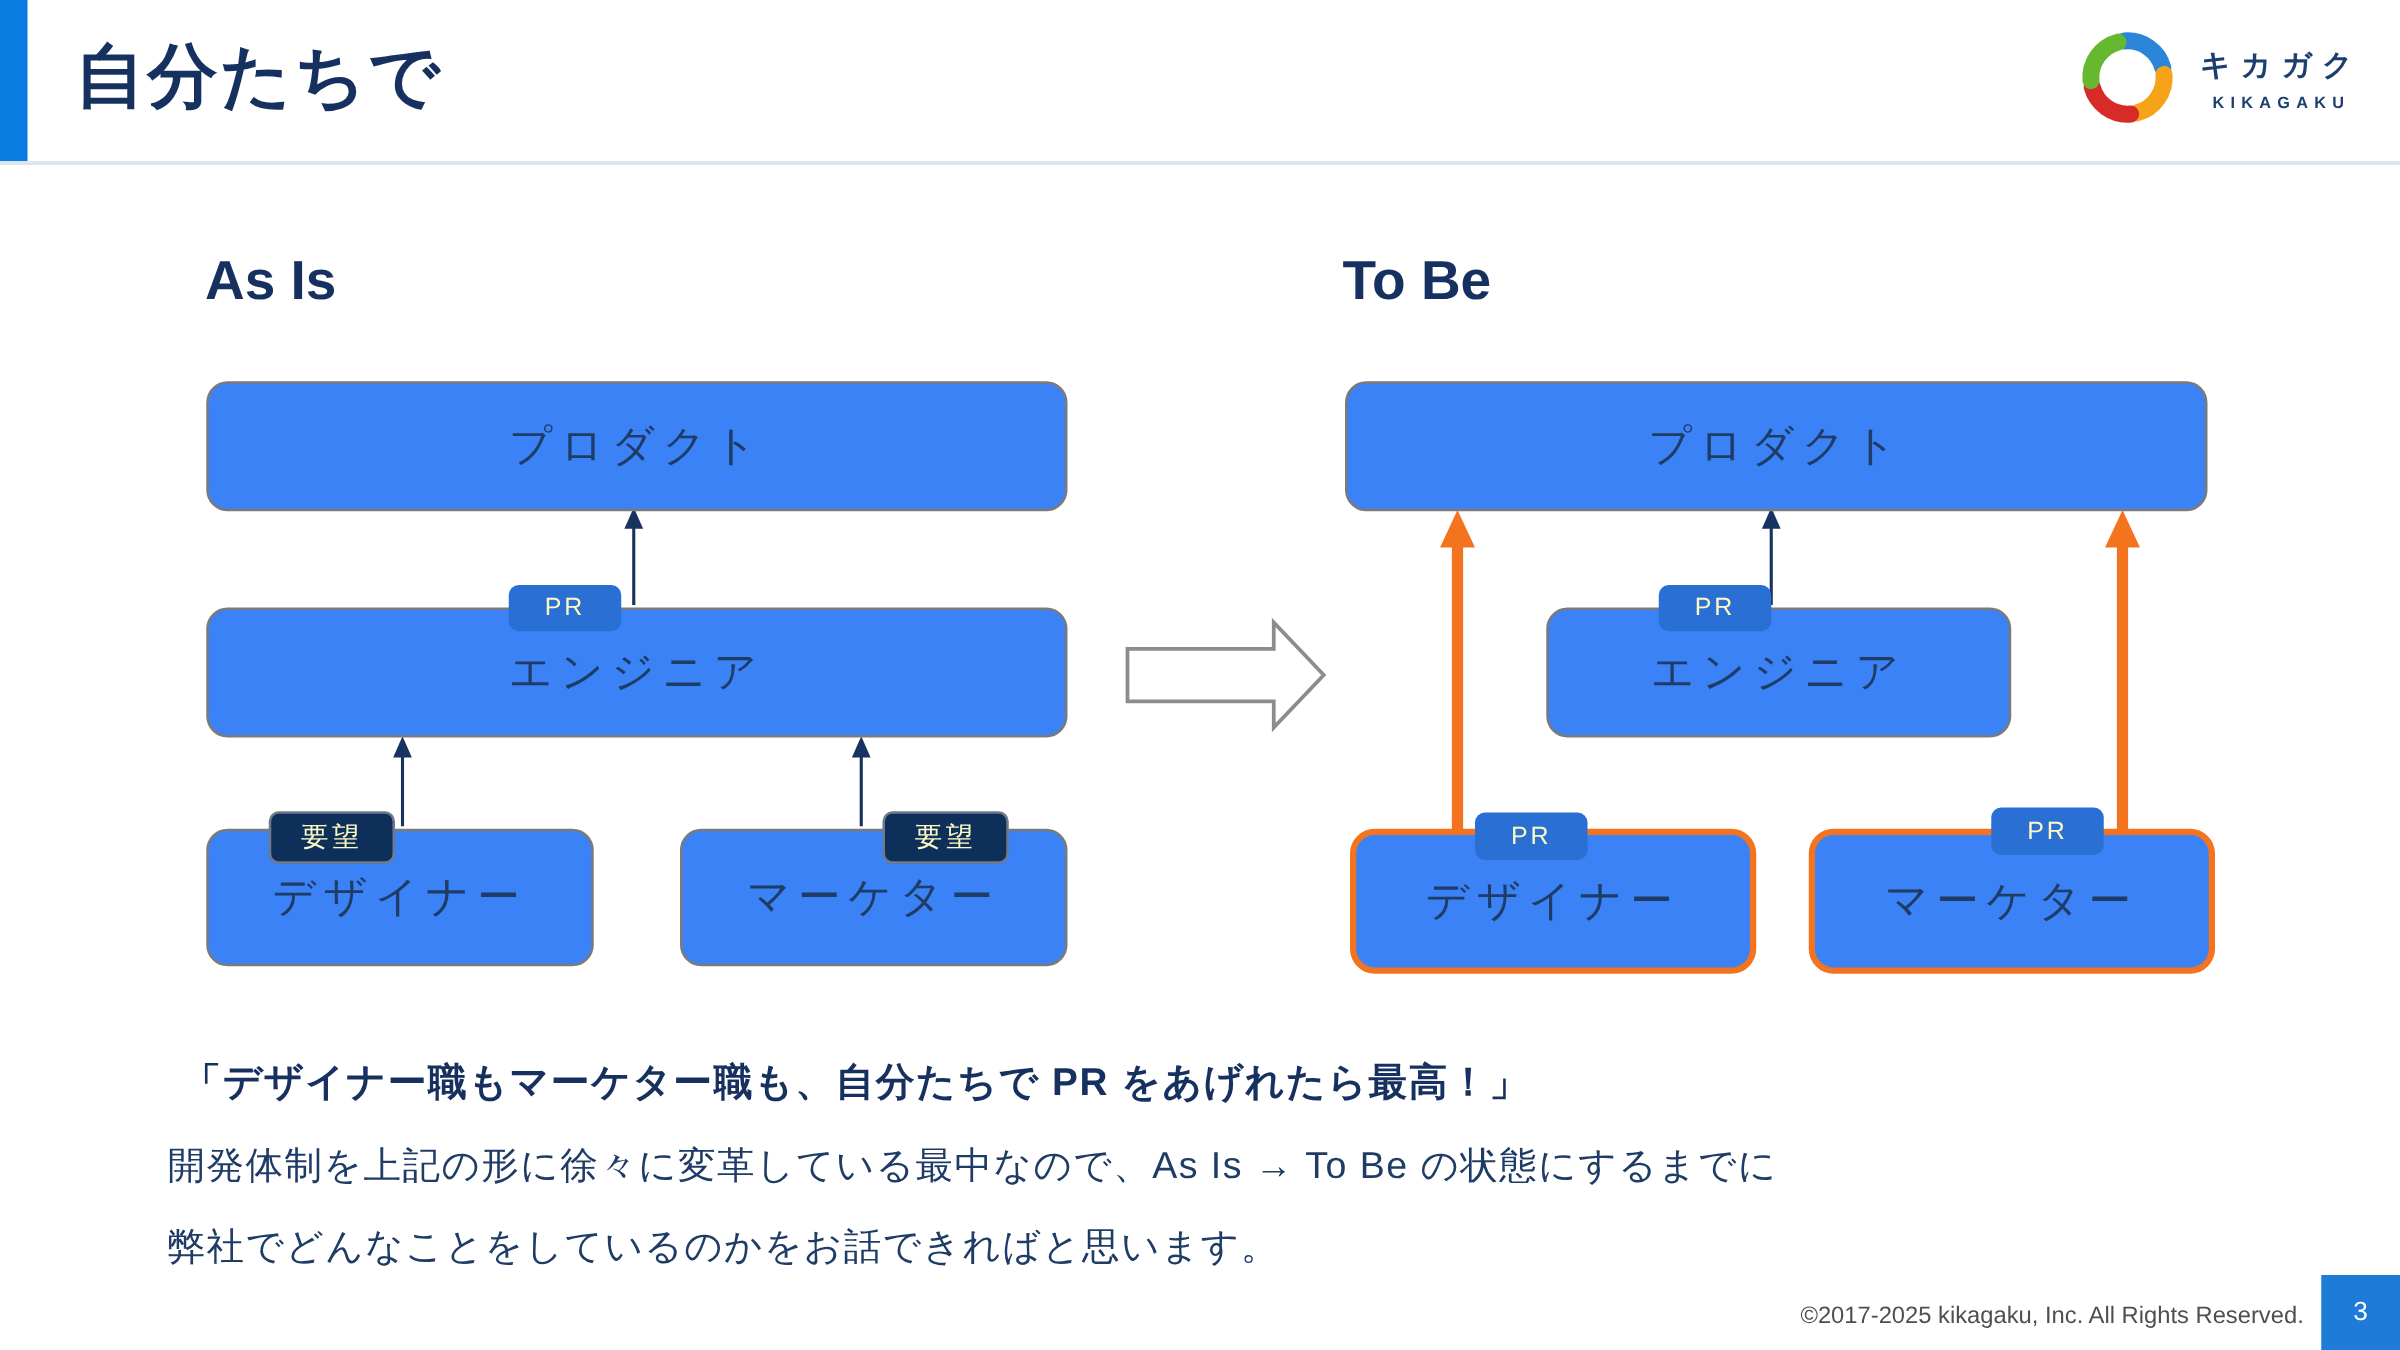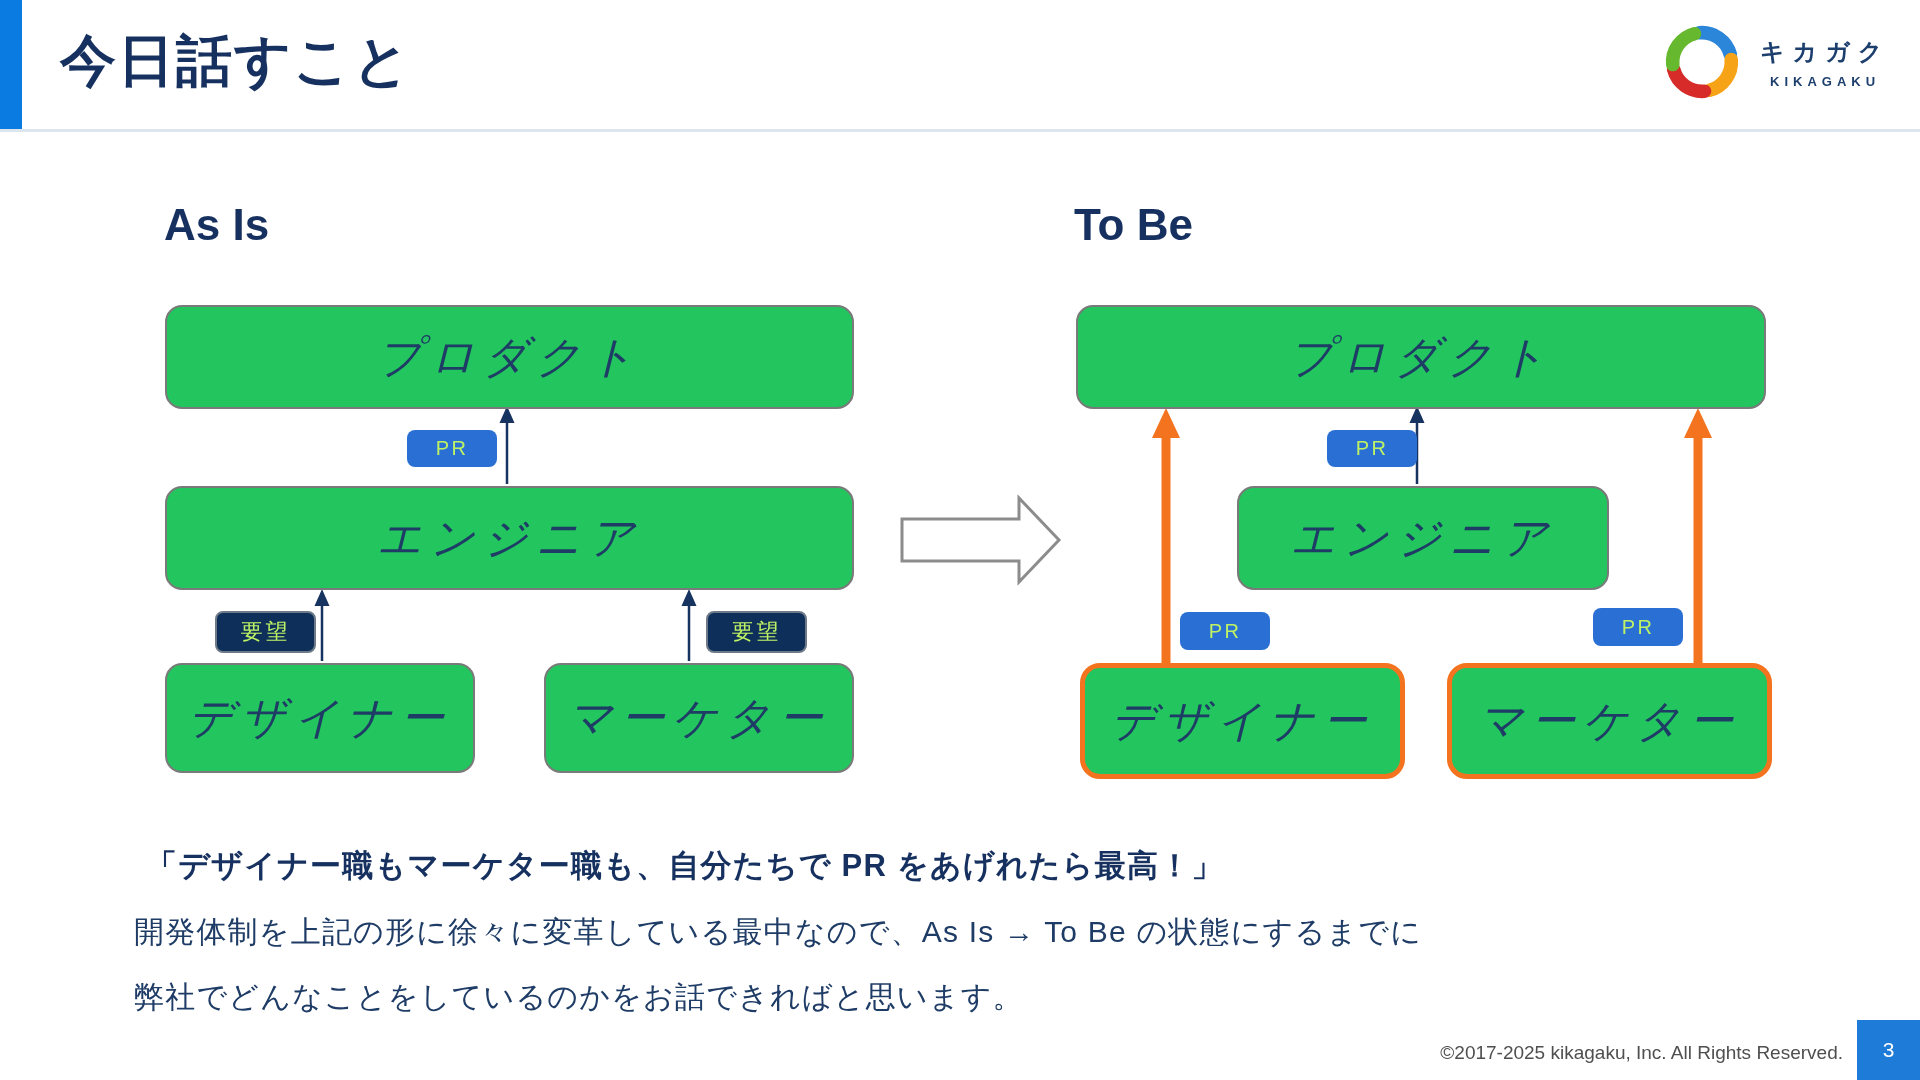--- a/index.html
+++ b/index.html
@@ -19,37 +19,37 @@
   .logo-icon{width:88px;height:88px;}
   .logo-text{display:flex;flex-direction:column;align-items:center;}
   .logo-jp{font-size:24px;font-weight:700;letter-spacing:8px;color:#1d3f6e;white-space:nowrap;}
   .logo-en{font-size:13px;font-weight:700;letter-spacing:5px;color:#1d3f6e;margin-top:6px;white-space:nowrap;}
   
   .arrow-layer{position:absolute;left:0;top:0;width:1920px;height:1080px;z-index:1;}
   .col-heading{position:absolute;margin:0;font-size:44px;font-weight:700;color:var(--navy,#16315f);z-index:2;}
   .heading-asis{left:164px;top:200px;}
   .heading-tobe{left:1074px;top:200px;}
   .node{
-    position:absolute;z-index:2;background:#22c55e;
+    position:absolute;z-index:2;background:#3b82f6;
     border:2.5px solid var(--box-border-gray,#7a7a7a);border-radius:17px;
     display:flex;align-items:center;justify-content:center;
-    font-size:44px;letter-spacing:0.18em;color:var(--body-text,#1e3c66);font-style:italic;
+    font-size:34px;letter-spacing:0.18em;color:var(--body-text,#1e3c66);
   }
   .node-orange{border:5px solid var(--orange,#f4731f);border-radius:20px;z-index:2;}
   .asis-product {left:165px;top:305px;width:685px;height:100px;}
   .asis-engineer{left:165px;top:486px;width:685px;height:100px;}
   .asis-designer{left:165px;top:663px;width:306px;height:106px;}
   .asis-marketer{left:544px;top:663px;width:306px;height:106px;}
   .tobe-product {left:1076px;top:305px;width:686px;height:100px;}
   .tobe-engineer{left:1237px;top:486px;width:368px;height:100px;}
   .tobe-designer{left:1080px;top:663px;width:315px;height:106px;}
   .tobe-marketer{left:1447px;top:663px;width:315px;height:106px;}
   .badge{
     position:absolute;z-index:3;display:flex;align-items:center;justify-content:center;
-    color:#bef264;border-radius:8px;letter-spacing:0.12em;
+    color:#fef9c3;border-radius:8px;letter-spacing:0.12em;margin-top:38px;
   }
   .badge-pr{background:var(--pr-badge-blue,#2a6fd4);font-size:20px;}
   .badge-req{background:var(--request-badge-navy,#0e2f5a);border:2.5px solid #6e7a88;font-size:22px;}
   .pr-asis      {left:407px;top:430px;width:90px;height:37px;}
   .req-left     {left:215px;top:611px;width:97px;height:38px;}
   .req-right    {left:706px;top:611px;width:97px;height:38px;}
   .pr-tobe-center{left:1327px;top:430px;width:90px;height:37px;}
   .pr-tobe-left {left:1180px;top:612px;width:90px;height:38px;}
   .pr-tobe-right{left:1593px;top:608px;width:90px;height:38px;}
   
@@ -64,21 +64,21 @@
     background:var(--page-badge-blue,#1e7bd7);color:#ffffff;font-size:21px;
     display:flex;align-items:center;justify-content:center;
   }
 </style>
 </head>
 <body>
 
 <div class="slide">
 
   <div class="accent-bar"></div>
-  <h1 class="page-title">今日話すこと</h1>
+  <h1 class="page-title">自分たちで</h1>
   <div class="header-divider"></div>
 
   <div class="logo">
     <svg class="logo-icon" viewBox="0 0 84 84">
       <path d="M 39.6 14.1 A 28 28 0 0 1 69.0 34.7" fill="none" stroke="#2b85d8" stroke-width="13" stroke-linecap="round"></path>
       <path d="M 69.9 39.6 A 28 28 0 0 1 49.2 69.0" fill="none" stroke="#f7a318" stroke-width="13" stroke-linecap="round"></path>
       <path d="M 44.4 69.9 A 28 28 0 0 1 15.0 49.2" fill="none" stroke="#d62b28" stroke-width="13" stroke-linecap="round"></path>
       <path d="M 14.1 44.4 A 28 28 0 0 1 34.8 15.0" fill="none" stroke="#66b82e" stroke-width="13" stroke-linecap="round"></path>
     </svg>
     <div class="logo-text">

